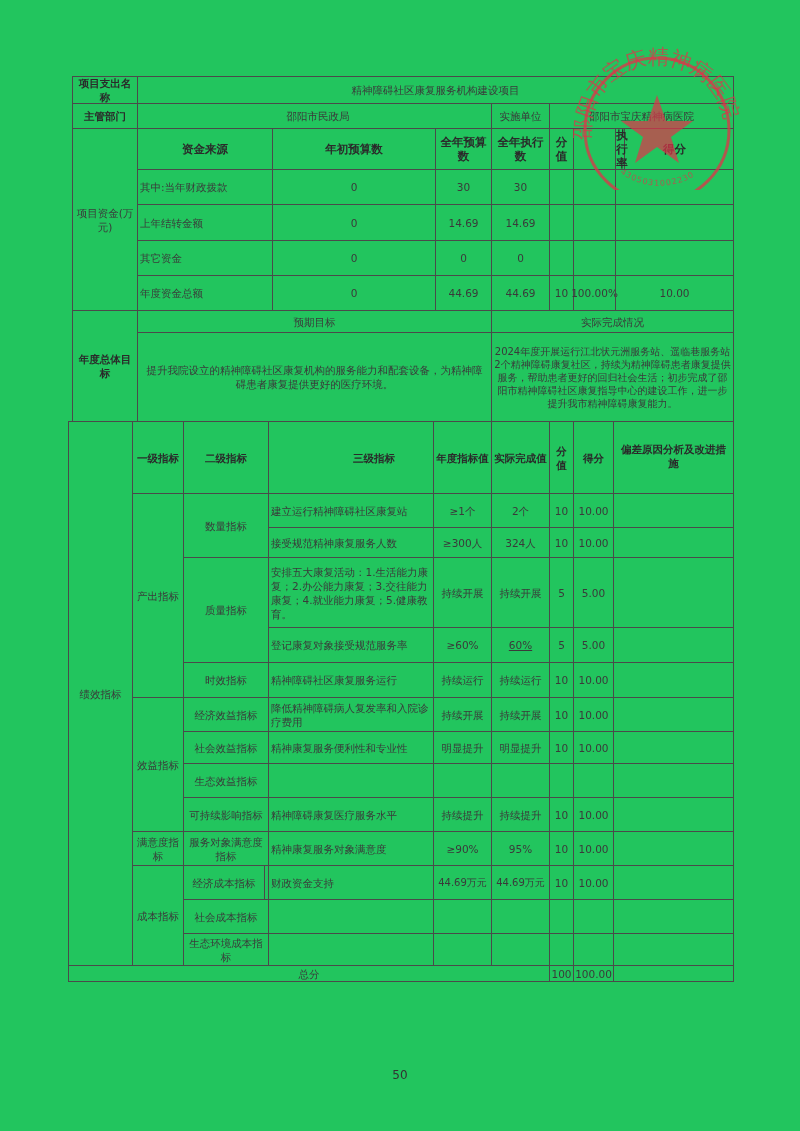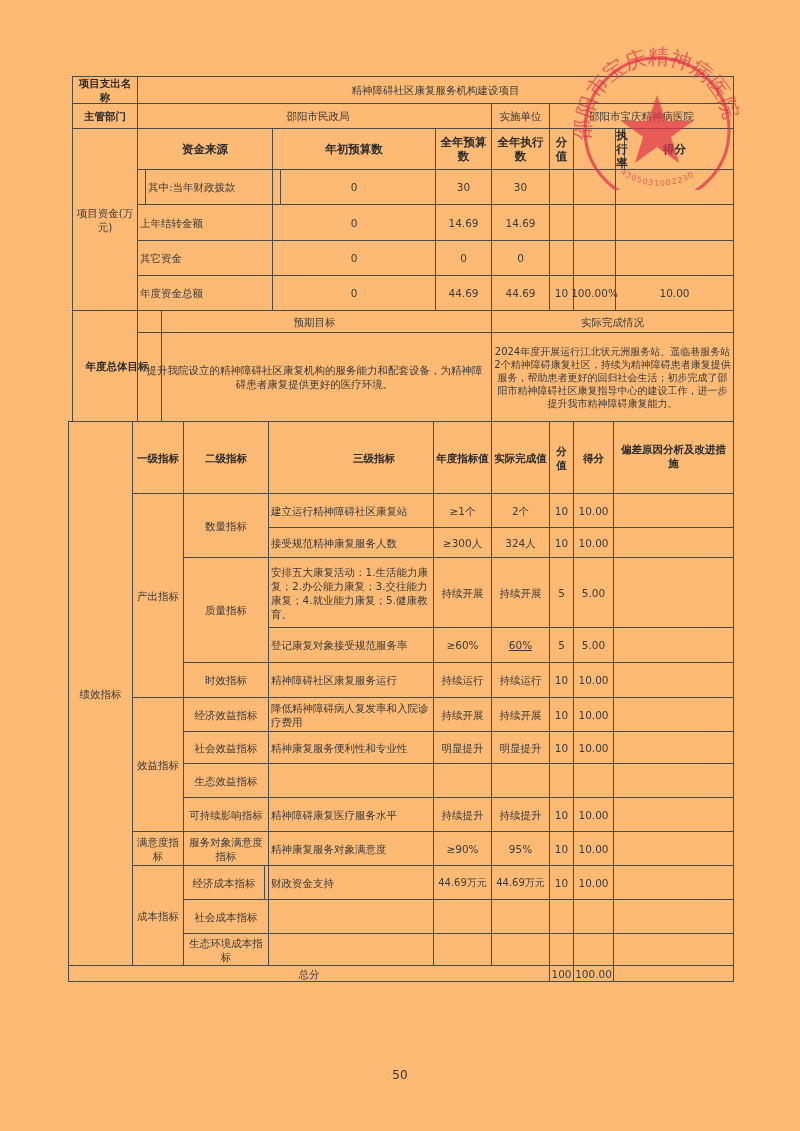--- a/index.html
+++ b/index.html
@@ -1,18 +1,18 @@
 <!DOCTYPE html>
 <html><head>
 <meta charset="utf-8">
 <style>
   html, body { margin: 0; padding: 0; background: #ffffff; }
   body { width: 800px; height: 1131px; position: relative; overflow: hidden;
          font-family: "DejaVu Sans", "Liberation Sans", sans-serif; color: #333; }
-  .page { position: absolute; left: 0; top: 0; width: 800px; height: 1131px; background: #fdba74; }
+  .page { position: absolute; left: 0; top: 0; width: 800px; height: 1131px; background: #22c55e; }
   .c { position: absolute; box-sizing: border-box; border: 1.2px solid #4a4a4a;
        display: flex; align-items: center; justify-content: center; text-align: center;
        font-size: 10.5px; line-height: 14px; padding: 1px 2px; color: #3a3a3a; background: transparent; }
   .l { justify-content: flex-start; text-align: left; }
   .b { font-weight: bold; color: #2a2a2a; }
   .bh { font-size: 11.5px; }
   .small { font-size: 10px; line-height: 13px; }
   .pagenum { position: absolute; left: 385px; top: 1068px; width: 30px; text-align: center;
              font-size: 12px; color: #333; }
   .stamp { position: absolute; left: 565px; top: 45px; width: 180px; height: 145px; pointer-events: none; }
@@ -33,21 +33,21 @@
   <div class="c" style="left:72px;top:128px;width:66px;height:183px;">项目资金(万元)</div>
 
   <div class="c b bh" style="left:137px;top:128px;width:136px;height:42px;">资金来源</div>
   <div class="c b bh" style="left:272px;top:128px;width:164px;height:42px;">年初预算数</div>
   <div class="c b bh" style="left:435px;top:128px;width:57px;height:42px;">全年预算数</div>
   <div class="c b bh" style="left:491px;top:128px;width:59px;height:42px;">全年执行数</div>
   <div class="c b bh" style="left:549px;top:128px;width:25px;height:42px;">分值</div>
   <div class="c b bh" style="left:573px;top:128px;width:43px;height:42px;padding-left:48px;">执行率</div>
   <div class="c b bh" style="left:615px;top:128px;width:119px;height:42px;">得分</div>
 
-  <div class="c l" style="left:137px;top:169px;width:136px;height:36px;margin-left:8px;">其中:当年财政拨款</div>
+  <div class="c l" style="left:137px;top:169px;width:136px;height:36px;">其中:当年财政拨款</div>
   <div class="c" style="left:272px;top:169px;width:164px;height:36px;">0</div>
   <div class="c" style="left:435px;top:169px;width:57px;height:36px;">30</div>
   <div class="c" style="left:491px;top:169px;width:59px;height:36px;">30</div>
   <div class="c" style="left:549px;top:169px;width:25px;height:36px;"></div>
   <div class="c" style="left:573px;top:169px;width:43px;height:36px;"></div>
   <div class="c" style="left:615px;top:169px;width:119px;height:36px;"></div>
 
   <div class="c l" style="left:137px;top:204px;width:136px;height:37px;">上年结转金额</div>
   <div class="c" style="left:272px;top:204px;width:164px;height:37px;">0</div>
   <div class="c" style="left:435px;top:204px;width:57px;height:37px;">14.69</div>
@@ -65,21 +65,21 @@
   <div class="c" style="left:615px;top:240px;width:119px;height:36px;"></div>
 
   <div class="c l" style="left:137px;top:275px;width:136px;height:36px;">年度资金总额</div>
   <div class="c" style="left:272px;top:275px;width:164px;height:36px;">0</div>
   <div class="c" style="left:435px;top:275px;width:57px;height:36px;">44.69</div>
   <div class="c" style="left:491px;top:275px;width:59px;height:36px;">44.69</div>
   <div class="c" style="left:549px;top:275px;width:25px;height:36px;">10</div>
   <div class="c" style="left:573px;top:275px;width:43px;height:36px;">100.00%</div>
   <div class="c" style="left:615px;top:275px;width:119px;height:36px;">10.00</div>
 
-  <div class="c b" style="left:72px;top:310px;width:90px;height:112px;">年度总体目标</div>
+  <div class="c b" style="left:72px;top:310px;width:66px;height:112px;">年度总体目标</div>
   <div class="c" style="left:137px;top:310px;width:355px;height:23px;">预期目标</div>
   <div class="c" style="left:491px;top:310px;width:243px;height:23px;">实际完成情况</div>
   <div class="c" style="left:137px;top:332px;width:355px;height:90px;padding:0 6px;">提升我院设立的精神障碍社区康复机构的服务能力和配套设备，为精神障碍患者康复提供更好的医疗环境。</div>
   <div class="c small" style="left:491px;top:332px;width:243px;height:90px;padding:0 2px;">2024年度开展运行江北状元洲服务站、遥临巷服务站2个精神障碍康复社区，持续为精神障碍患者康复提供服务，帮助患者更好的回归社会生活；初步完成了邵阳市精神障碍社区康复指导中心的建设工作，进一步提升我市精神障碍康复能力。</div>
 
   <div class="c" style="left:68px;top:421px;width:65px;height:545px;">绩效指标</div>
 
   <div class="c b" style="left:132px;top:421px;width:52px;height:73px;">一级指标</div>
   <div class="c b" style="left:183px;top:421px;width:86px;height:73px;">二级指标</div>
   <div class="c b" style="left:268px;top:421px;width:166px;height:73px;padding-left:48px;">三级指标</div>

